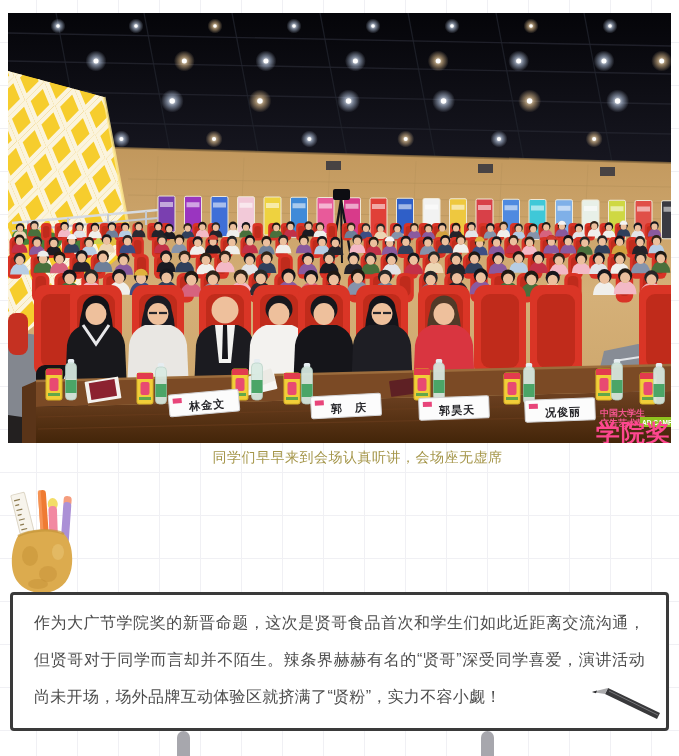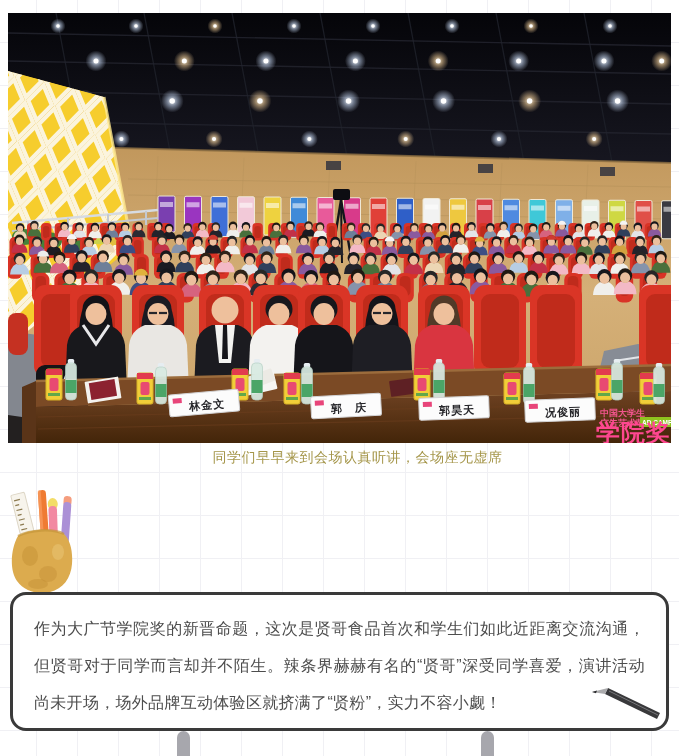--- a/index.html
+++ b/index.html
@@ -8,21 +8,21 @@
   .grid-bg{position:absolute;inset:0;
     background-image:linear-gradient(to right,#f0f0f4 1px,transparent 1px),
                      linear-gradient(to bottom,#f0f0f4 1px,transparent 1px);
     background-size:41px 43px;background-position:-5px -1px;z-index:0}
   .photo{position:absolute;left:8px;top:13px;width:663px;height:430px;background:#0c0c11;z-index:1;cursor:pointer}
   .photo svg{display:block;width:100%;height:100%}
   .caption{position:absolute;left:18px;top:448px;width:100%;text-align:center;
     font-size:14px;line-height:18px;color:#a5964a;letter-spacing:.5px;z-index:1}
   .cup{position:absolute;left:8px;top:482px;width:72px;height:112px;z-index:1}
   .card{position:absolute;left:10px;top:592px;width:659px;height:139px;background:#fff;
-    border:3px solid #3a3a3a;border-radius:16px;padding:15px 21px 0;z-index:2}
+    border:3px solid #3a3a3a;border-radius:4px;padding:9px 21px 0;z-index:2}
   .card p{font-size:16px;line-height:37px;color:#4d4d4d;text-align:justify;
     text-justify:inter-ideograph;letter-spacing:.3px}
   .pen{position:absolute;right:2px;bottom:6px;width:78px;height:44px;overflow:visible;z-index:3}
   .leg{position:absolute;top:731px;width:13px;height:25px;background:#a7a7ad;border-radius:7px 7px 0 0;z-index:1}
   .leg.l{left:177px}.leg.r{left:481px}
 </style>
 </head>
 <body>
 
 <div class="grid-bg"></div>

